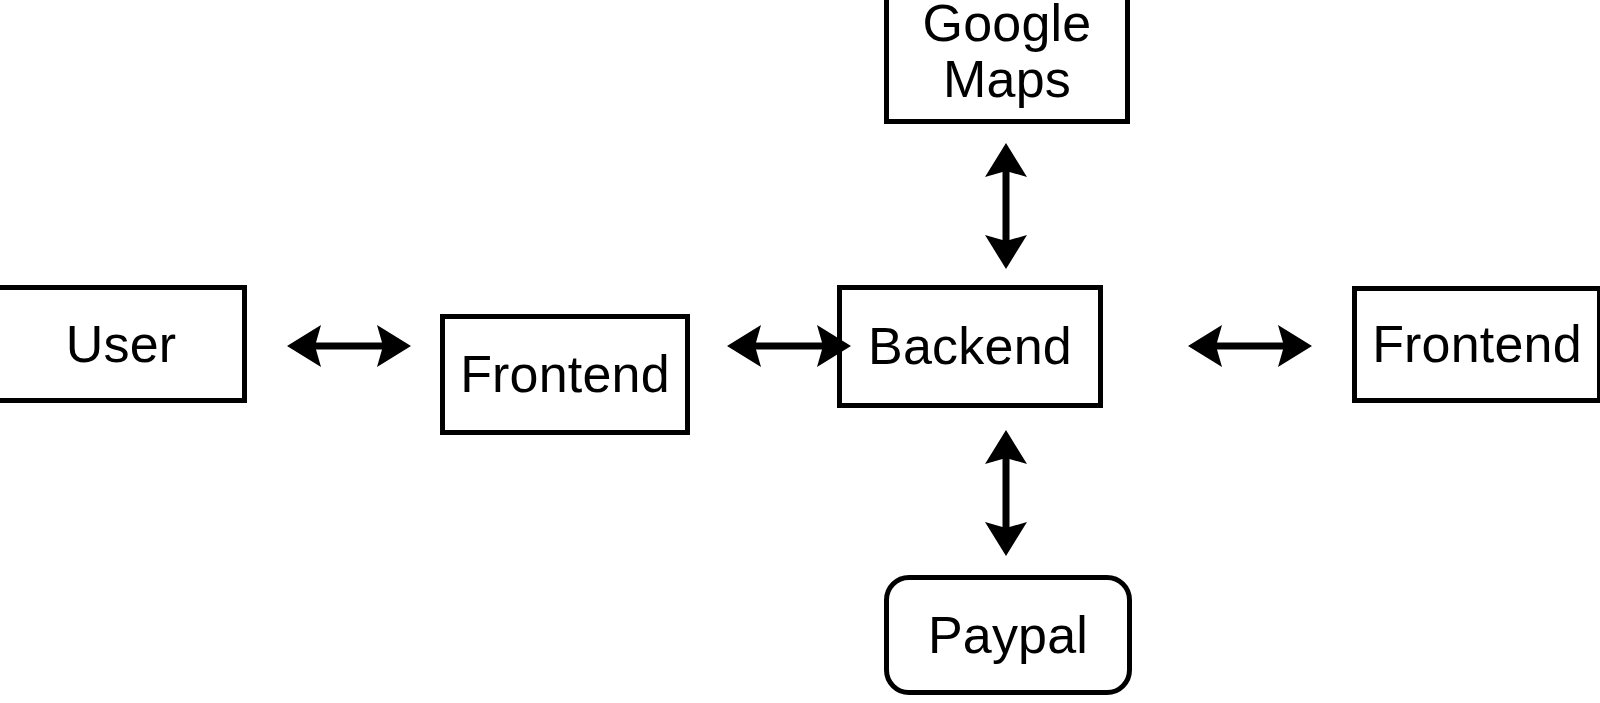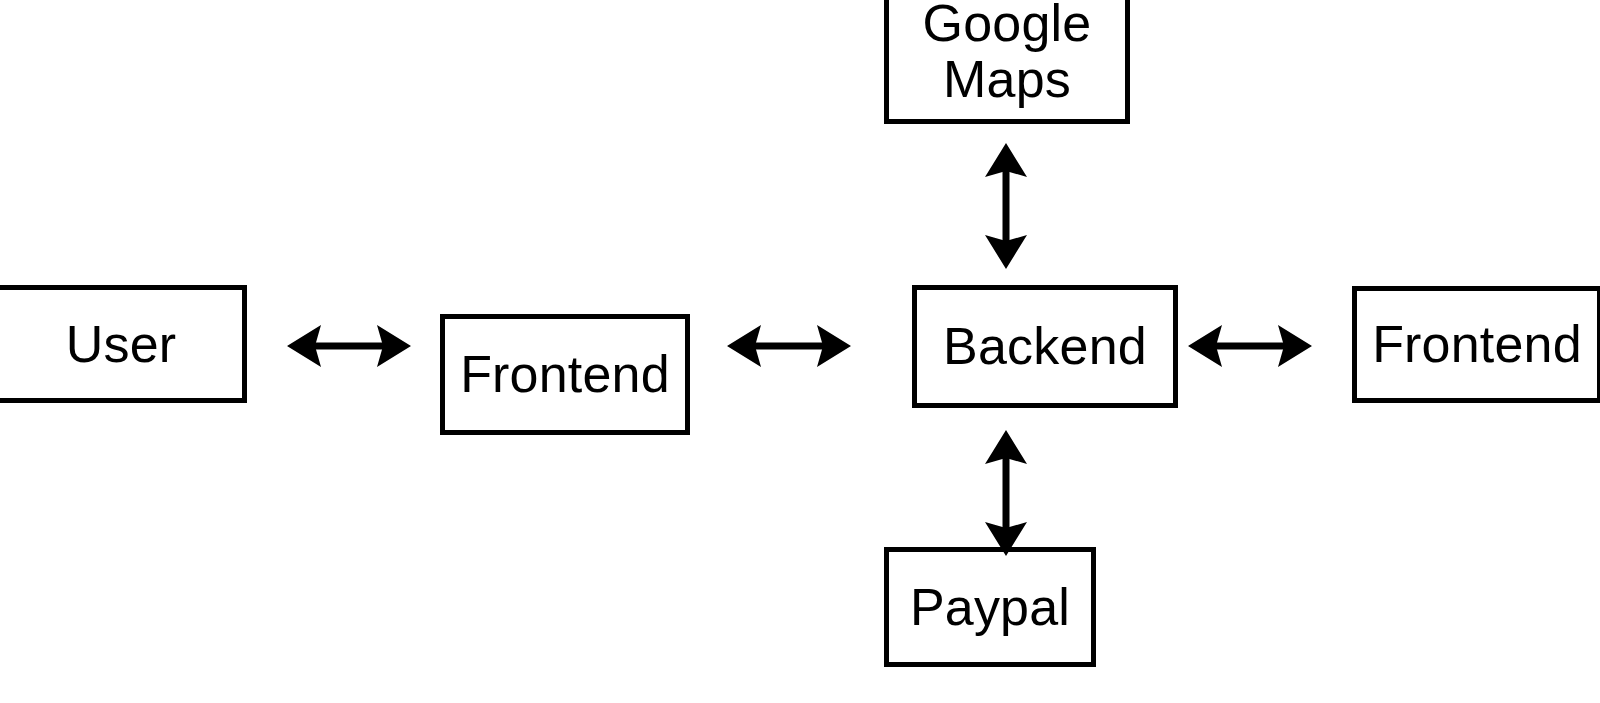--- a/index.html
+++ b/index.html
@@ -42,24 +42,24 @@
     position: absolute;
   }
   .edge svg {
     display: block;
     overflow: visible;
   }
 
   
   #node-user      { left: -5px;   top: 285px; width: 252px; height: 118px; }
   #node-frontend  { left: 440px;  top: 284px; width: 250px; height: 121px; margin-top: 30px; }
-  #node-backend   { left: 912px;  top: 285px; width: 266px; height: 123px; }
+  #node-backend   { left: 837px;  top: 285px; width: 266px; height: 123px; }
   #node-database  { left: 1352px; top: 286px; width: 250px; height: 117px; }
   #node-googlemaps{ left: 884px;  top: -22px; width: 246px; height: 146px; }
-  #node-paypal    { left: 884px;  top: 547px; width: 212px; height: 120px; }
+  #node-paypal    { left: 884px;  top: 575px; width: 248px; height: 120px; border-radius: 25px; }
 
   
   #edge-user-frontend     { left: 287px;  top: 318px; }
   #edge-frontend-backend  { left: 727px;  top: 318px; }
   #edge-backend-database  { left: 1188px; top: 318px; }
   #edge-backend-maps      { left: 978px;  top: 143px; }
   #edge-backend-paypal    { left: 978px;  top: 430px; }
 </style>
 </head>
 <body>

